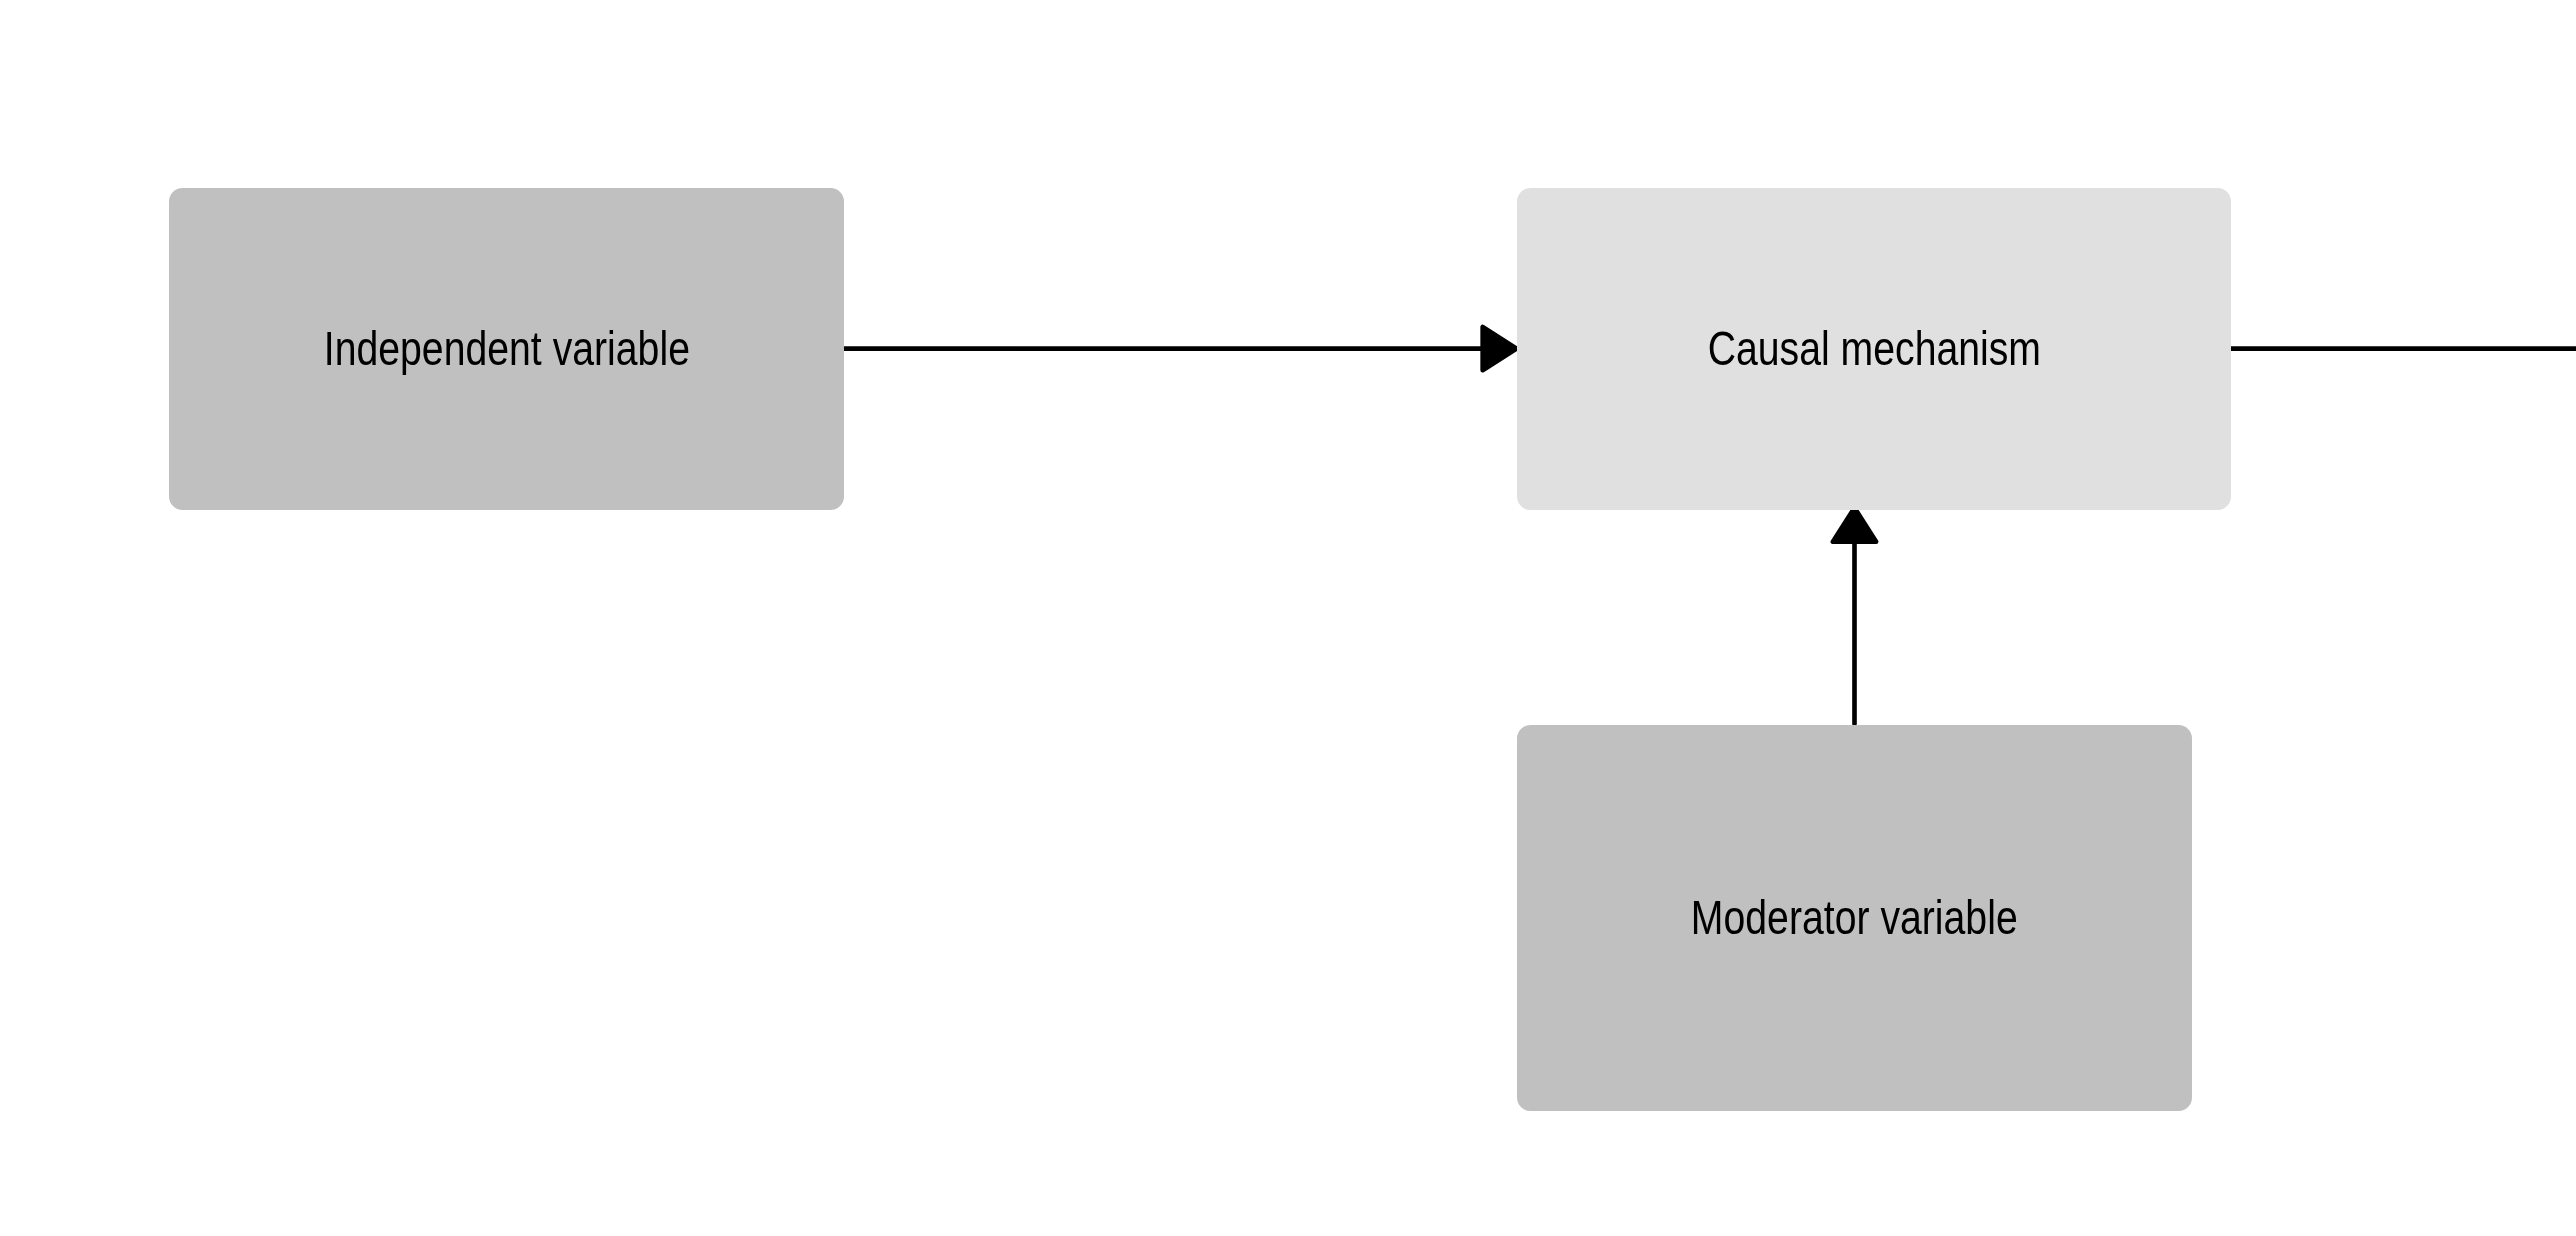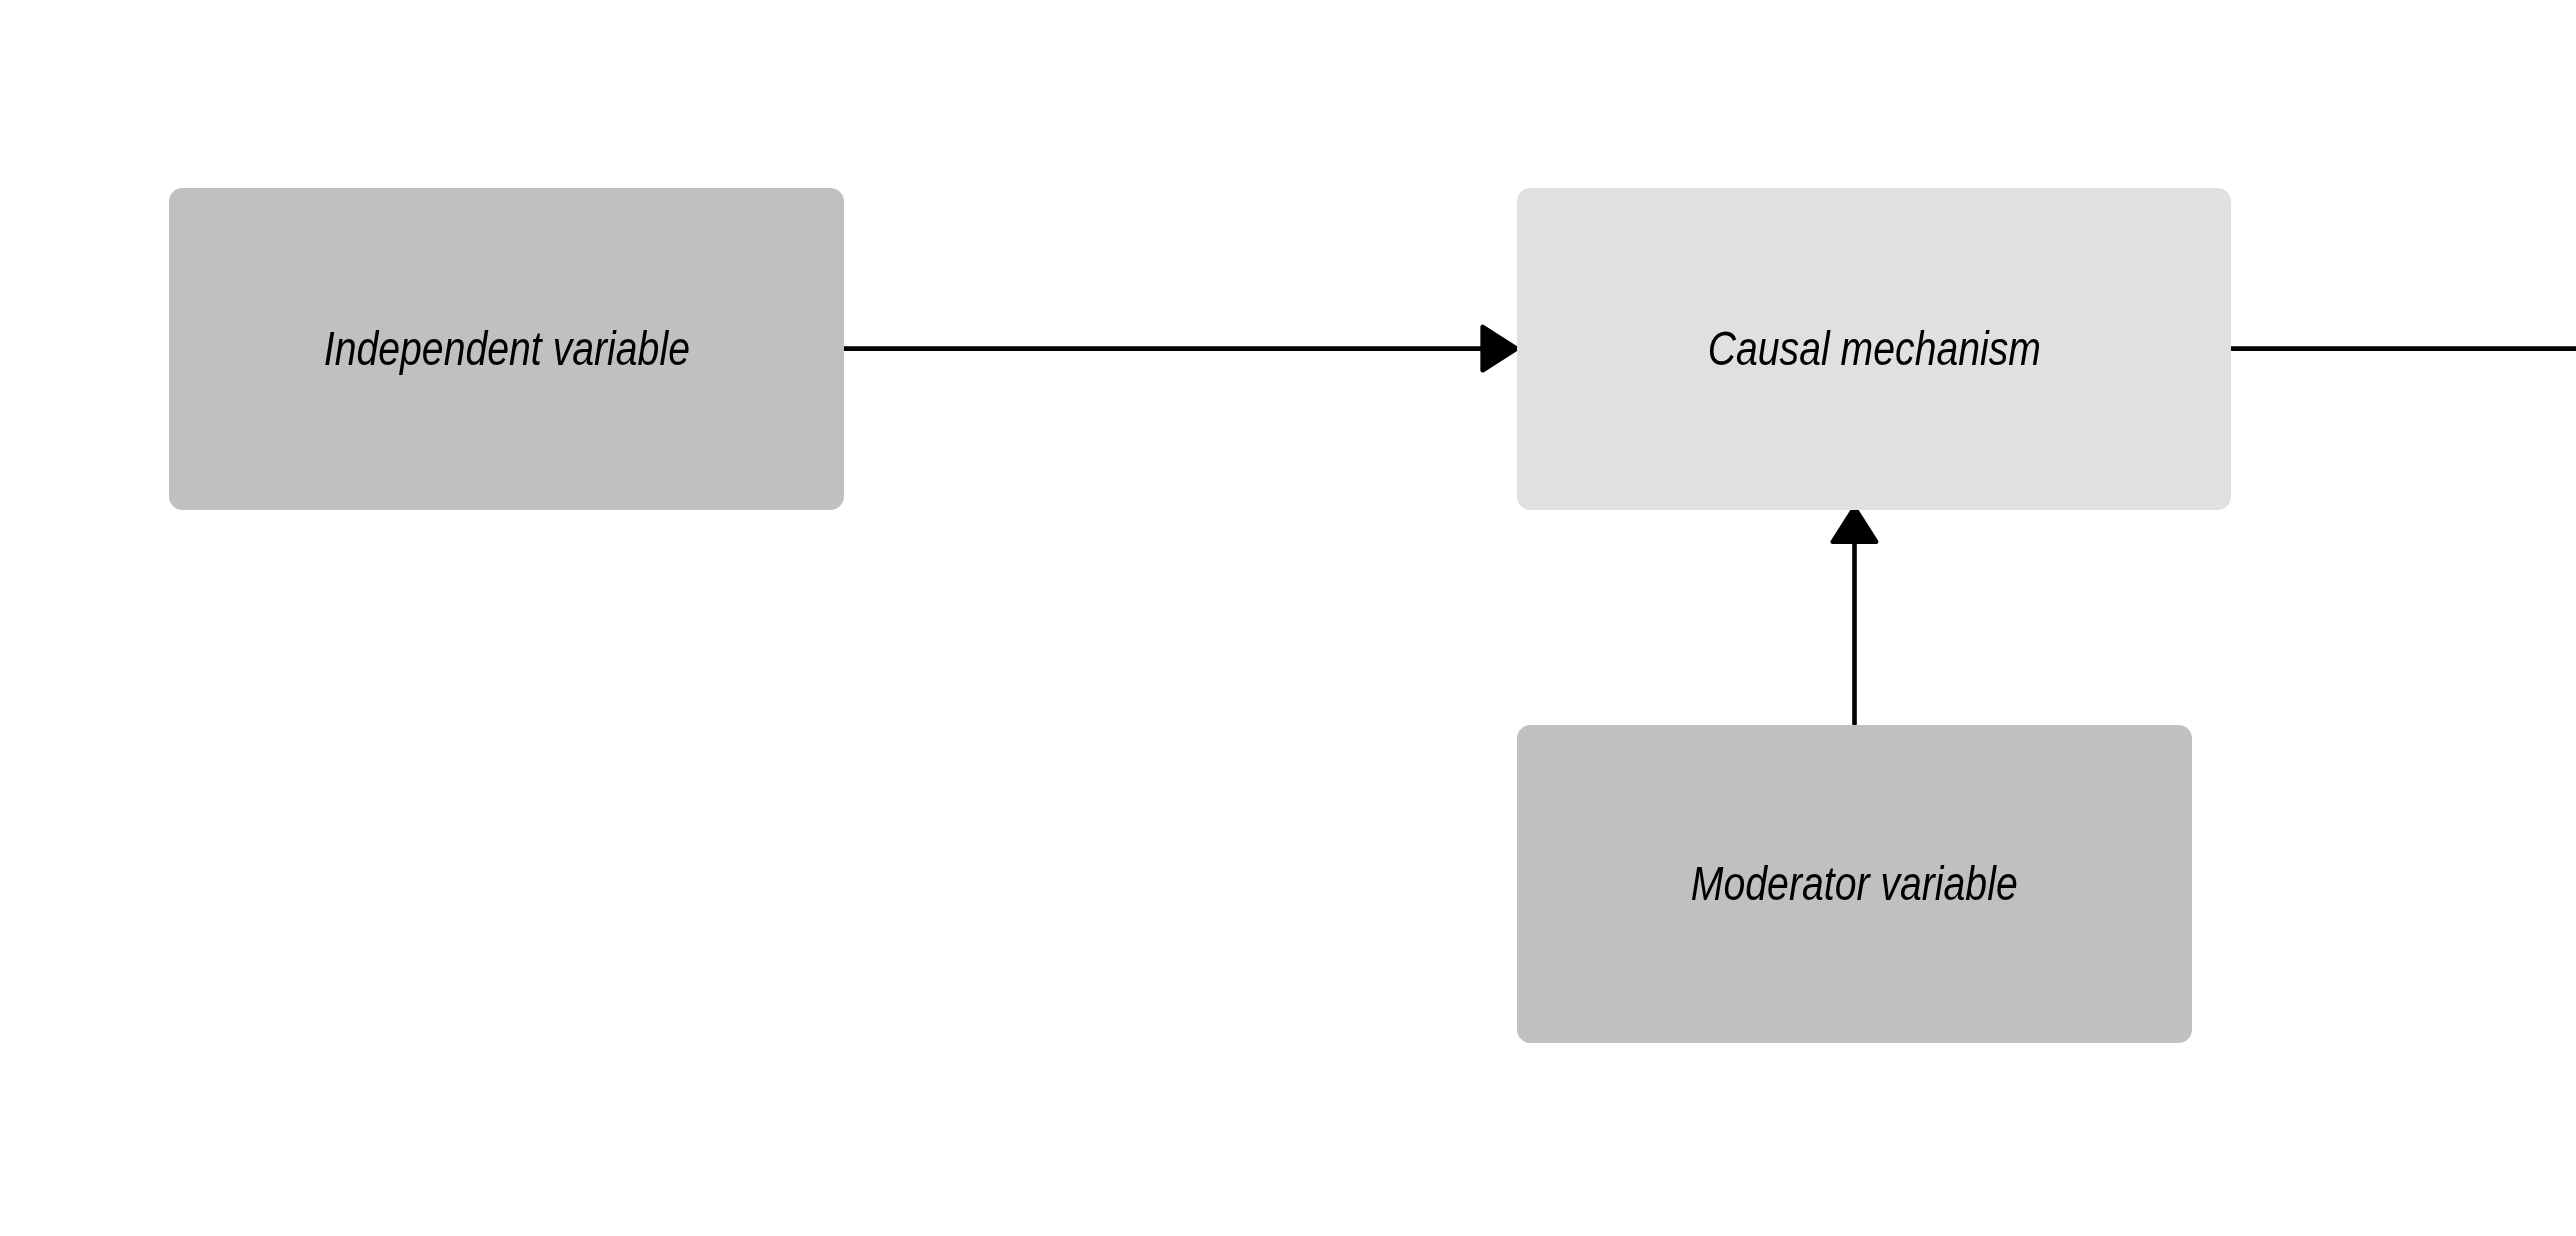--- a/index.html
+++ b/index.html
@@ -20,21 +20,20 @@
     background: #ffffff;
   }
   .node-box {
     position: absolute;
     box-sizing: border-box;
     border-radius: 13.4px;
     display: flex;
     align-items: center;
     justify-content: center;
     text-align: center;
-    font-style: italic;
   }
   .node-label {
     font-family: "Liberation Sans Narrow", "Liberation Sans", "DejaVu Sans", sans-serif;
     font-stretch: condensed;
     font-size: 49px;
     line-height: 1.05;
     color: #000000;
     letter-spacing: 0px;
     white-space: nowrap;
     transform: scaleX(0.80);
@@ -73,18 +72,18 @@
   </svg>
 
   <div class="node-box" style="left:169px; top:188px; width:675px; height:322px; background:#C0C0C0;">
     <span class="node-label">Independent variable</span>
   </div>
 
   <div class="node-box" style="left:1517px; top:188px; width:714px; height:322px; background:#E0E0E0;">
     <span class="node-label">Causal mechanism</span>
   </div>
 
-  <div class="node-box" style="left:1517px; top:725px; width:675px; height:318px; background:#C0C0C0;justify-content:center;">
+  <div class="node-box" style="left:1517px; top:725px; width:675px; height:386px; background:#C0C0C0;justify-content:center;">
     <span class="node-label">Moderator variable</span>
   </div>
 
 </div>
 
 
 </body></html>

